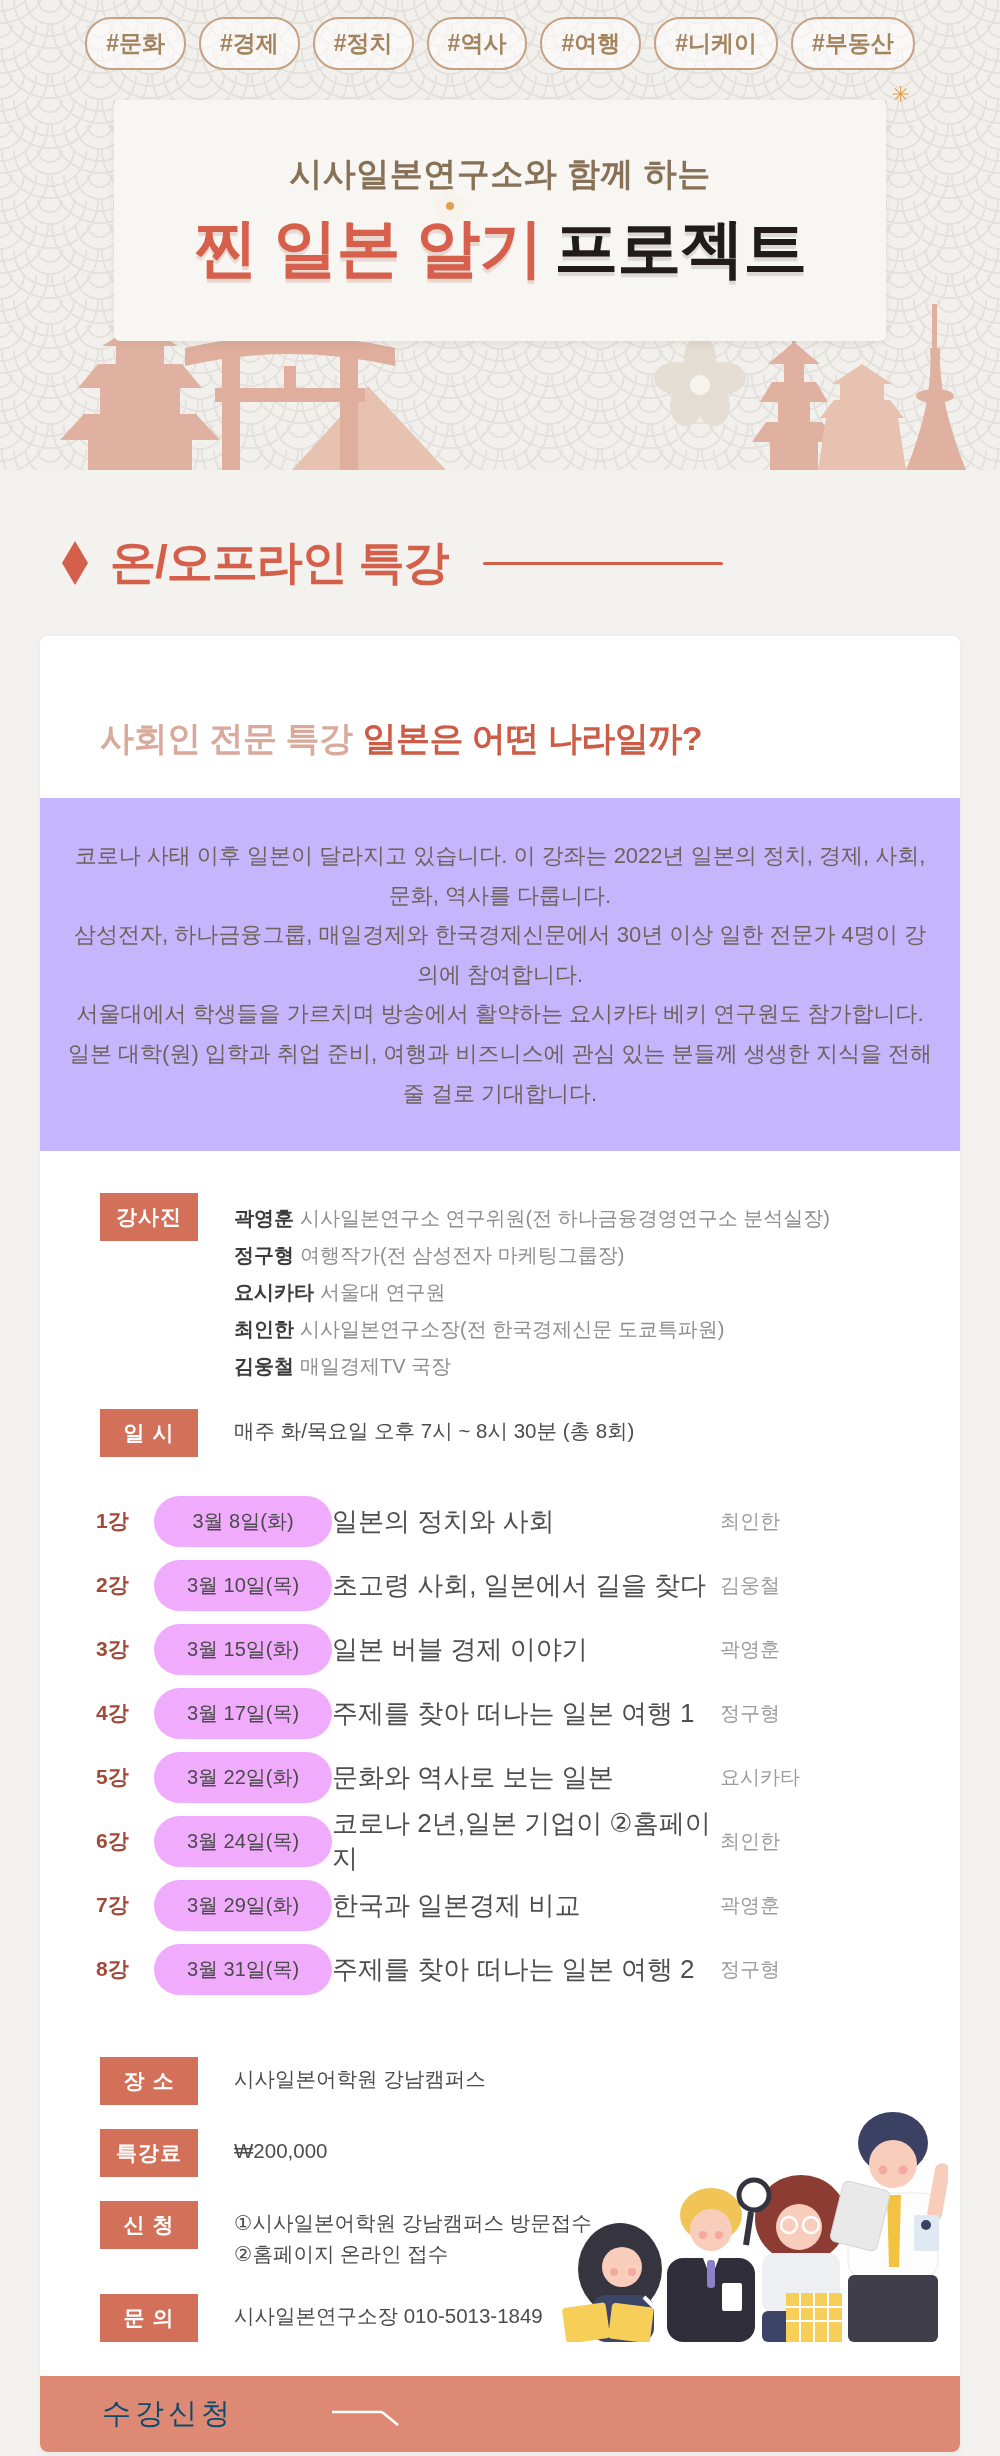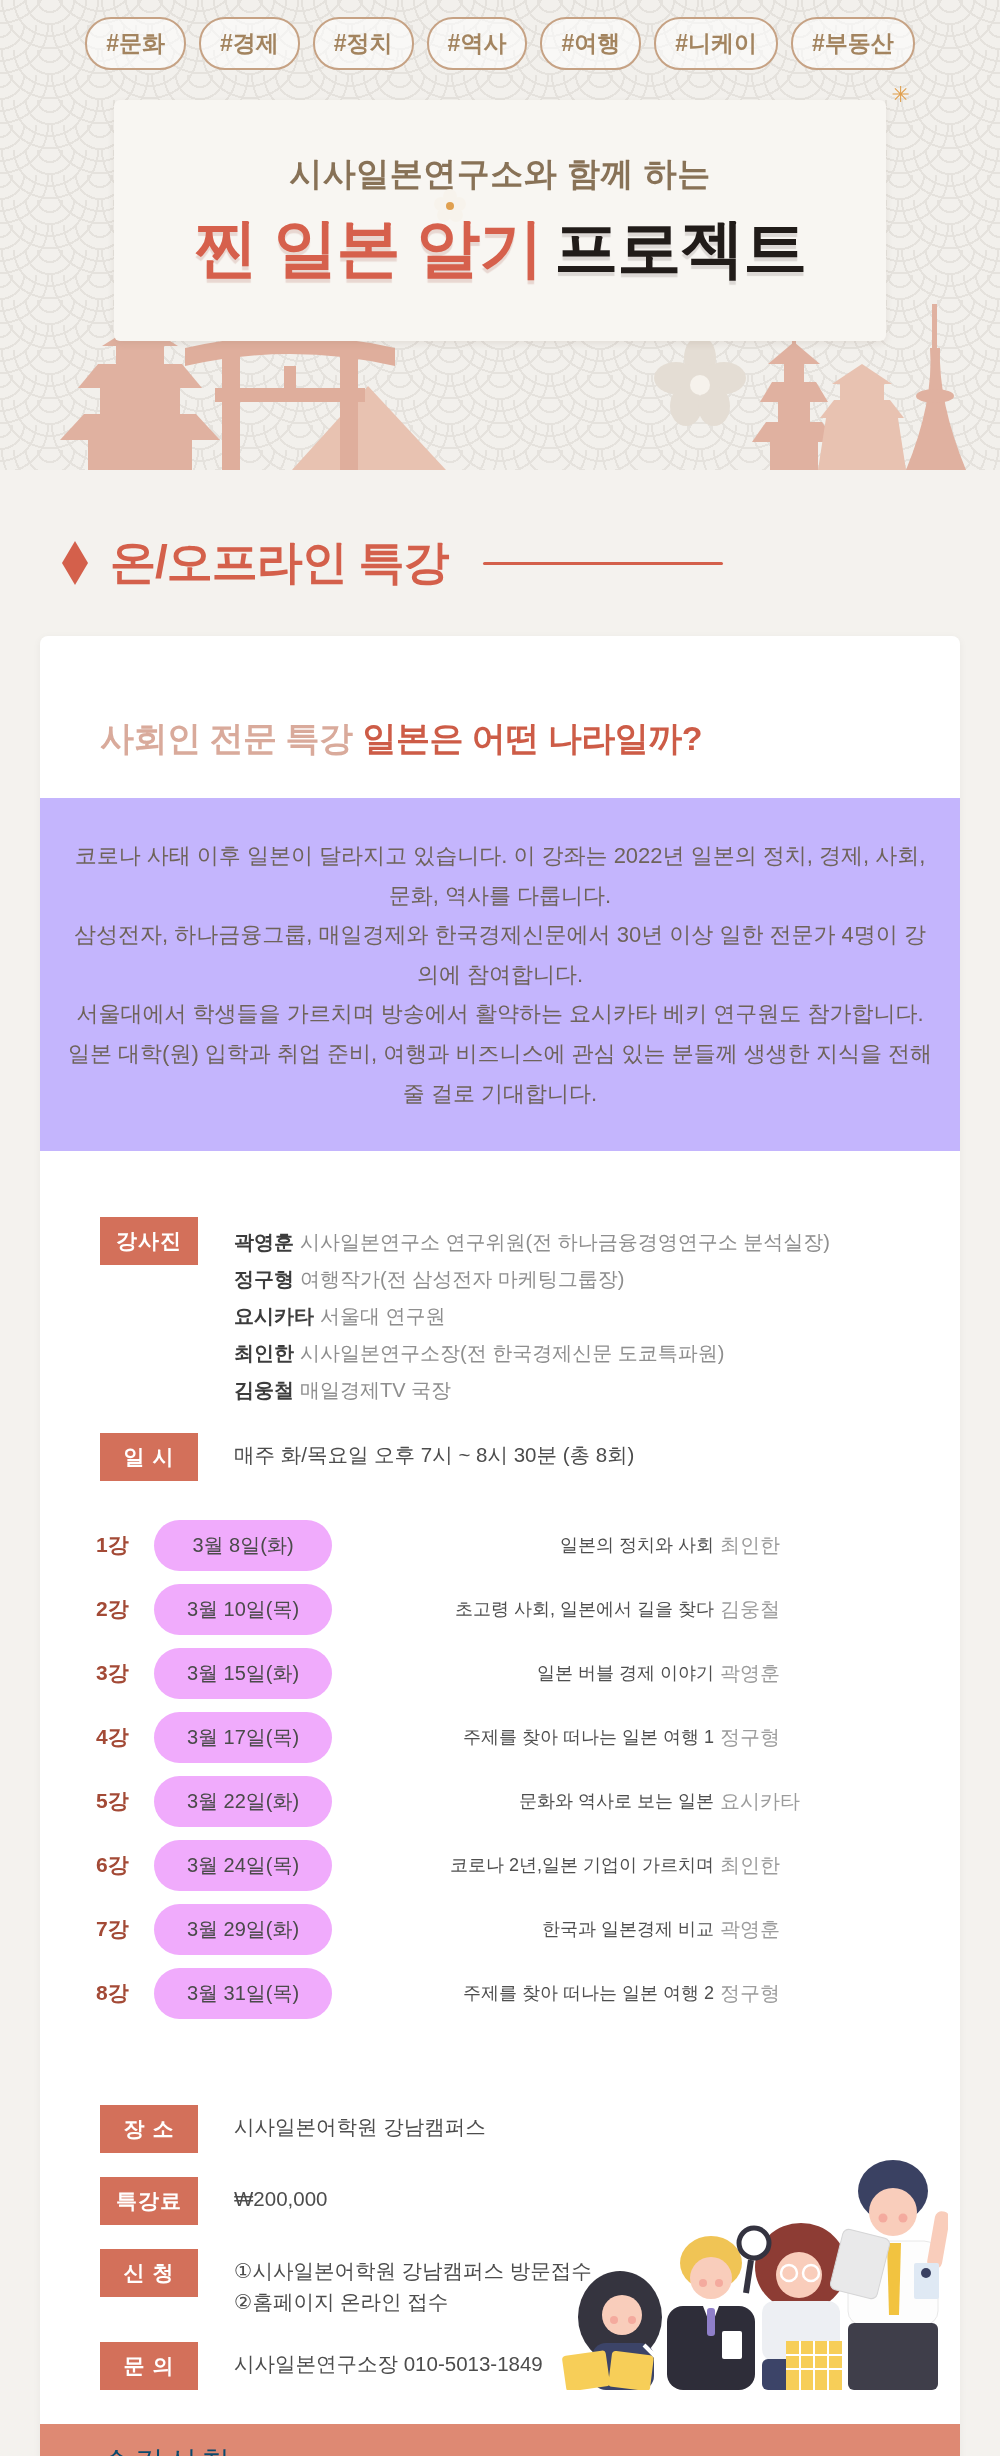--- a/index.html
+++ b/index.html
@@ -58,41 +58,41 @@
   .card-title{padding:46px 60px 0;font-size:34px;font-weight:800;letter-spacing:-.5px;}
   .offline .t-light{color:#d9aa9b;}
   .offline .t-strong{color:#cd5c47;margin-left:10px;}
 
   .desc-box{
     margin-top:36px;background:#c4b5fd;padding:38px 24px;text-align:center;
     color:#6e635a;font-size:22px;line-height:1.8;
   }
   .desc-box p{margin:0;}
 
-  .rows{padding:42px 60px 0;position:relative;z-index:2;margin-top:24px;}
+  .rows{padding:42px 60px 0;position:relative;z-index:2;}
   .row{display:flex;align-items:flex-start;margin-bottom:24px;}
   .badge{
     flex:none;width:98px;padding:10px 0;color:#fff;text-align:center;
     font-size:21px;font-weight:700;letter-spacing:1px;
   }
   .offline .badge{background:#d3705a;}
   .row-content{margin-left:36px;padding-top:7px;font-size:20.5px;color:#4c4c4c;line-height:1.5;}
 
   .instructor-line{line-height:1.85;font-size:20px;}
   .instructor-line b{color:#3c3c3c;font-weight:700;}
   .instructor-line span{color:#8e8e8e;margin-left:6px;}
 
   .sched{padding:8px 0 14px 56px;}
   .sched-row{display:flex;align-items:center;height:64px;}
   .s-no{width:58px;color:#a34a36;font-weight:700;font-size:21px;}
   .s-date{
     background:#f0abfc;border-radius:30px;width:178px;padding:12px 0;text-align:center;
     color:#4a4a4a;font-size:20px;font-weight:500;
   }
-  .s-topic{width:382px;text-align:right;color:#4e4e4e;font-size:18px;}
+  .s-topic{width:382px;text-align:left;color:#4e4e4e;font-size:26px;}
   .s-lect{color:#9c9c9c;font-size:20px;margin-left:6px;}
 
   .cta{
     margin-top:34px;height:76px;display:flex;align-items:center;padding-left:62px;
     color:#0c4a6e;font-size:29px;font-weight:500;letter-spacing:4px;cursor:pointer;
   }
   .offline .cta{background:#de8973;}
   .cta svg{margin-left:96px;}
 
   .illu{position:absolute;right:12px;z-index:1;}
@@ -272,21 +272,21 @@
           <div class="sched-row">
             <span class="s-no">5강</span>
             <span class="s-date">3월 22일(화)</span>
             <span class="s-topic">문화와 역사로 보는 일본</span>
             <span class="s-lect">요시카타</span>
           </div>
 
           <div class="sched-row">
             <span class="s-no">6강</span>
             <span class="s-date">3월 24일(목)</span>
-            <span class="s-topic">코로나 2년,일본 기업이 가르치며</span>
+            <span class="s-topic">코로나 2년,일본 기업이 ②홈페이지</span>
             <span class="s-lect">최인한</span>
           </div>
 
           <div class="sched-row">
             <span class="s-no">7강</span>
             <span class="s-date">3월 29일(화)</span>
             <span class="s-topic">한국과 일본경제 비교</span>
             <span class="s-lect">곽영훈</span>
           </div>
 

